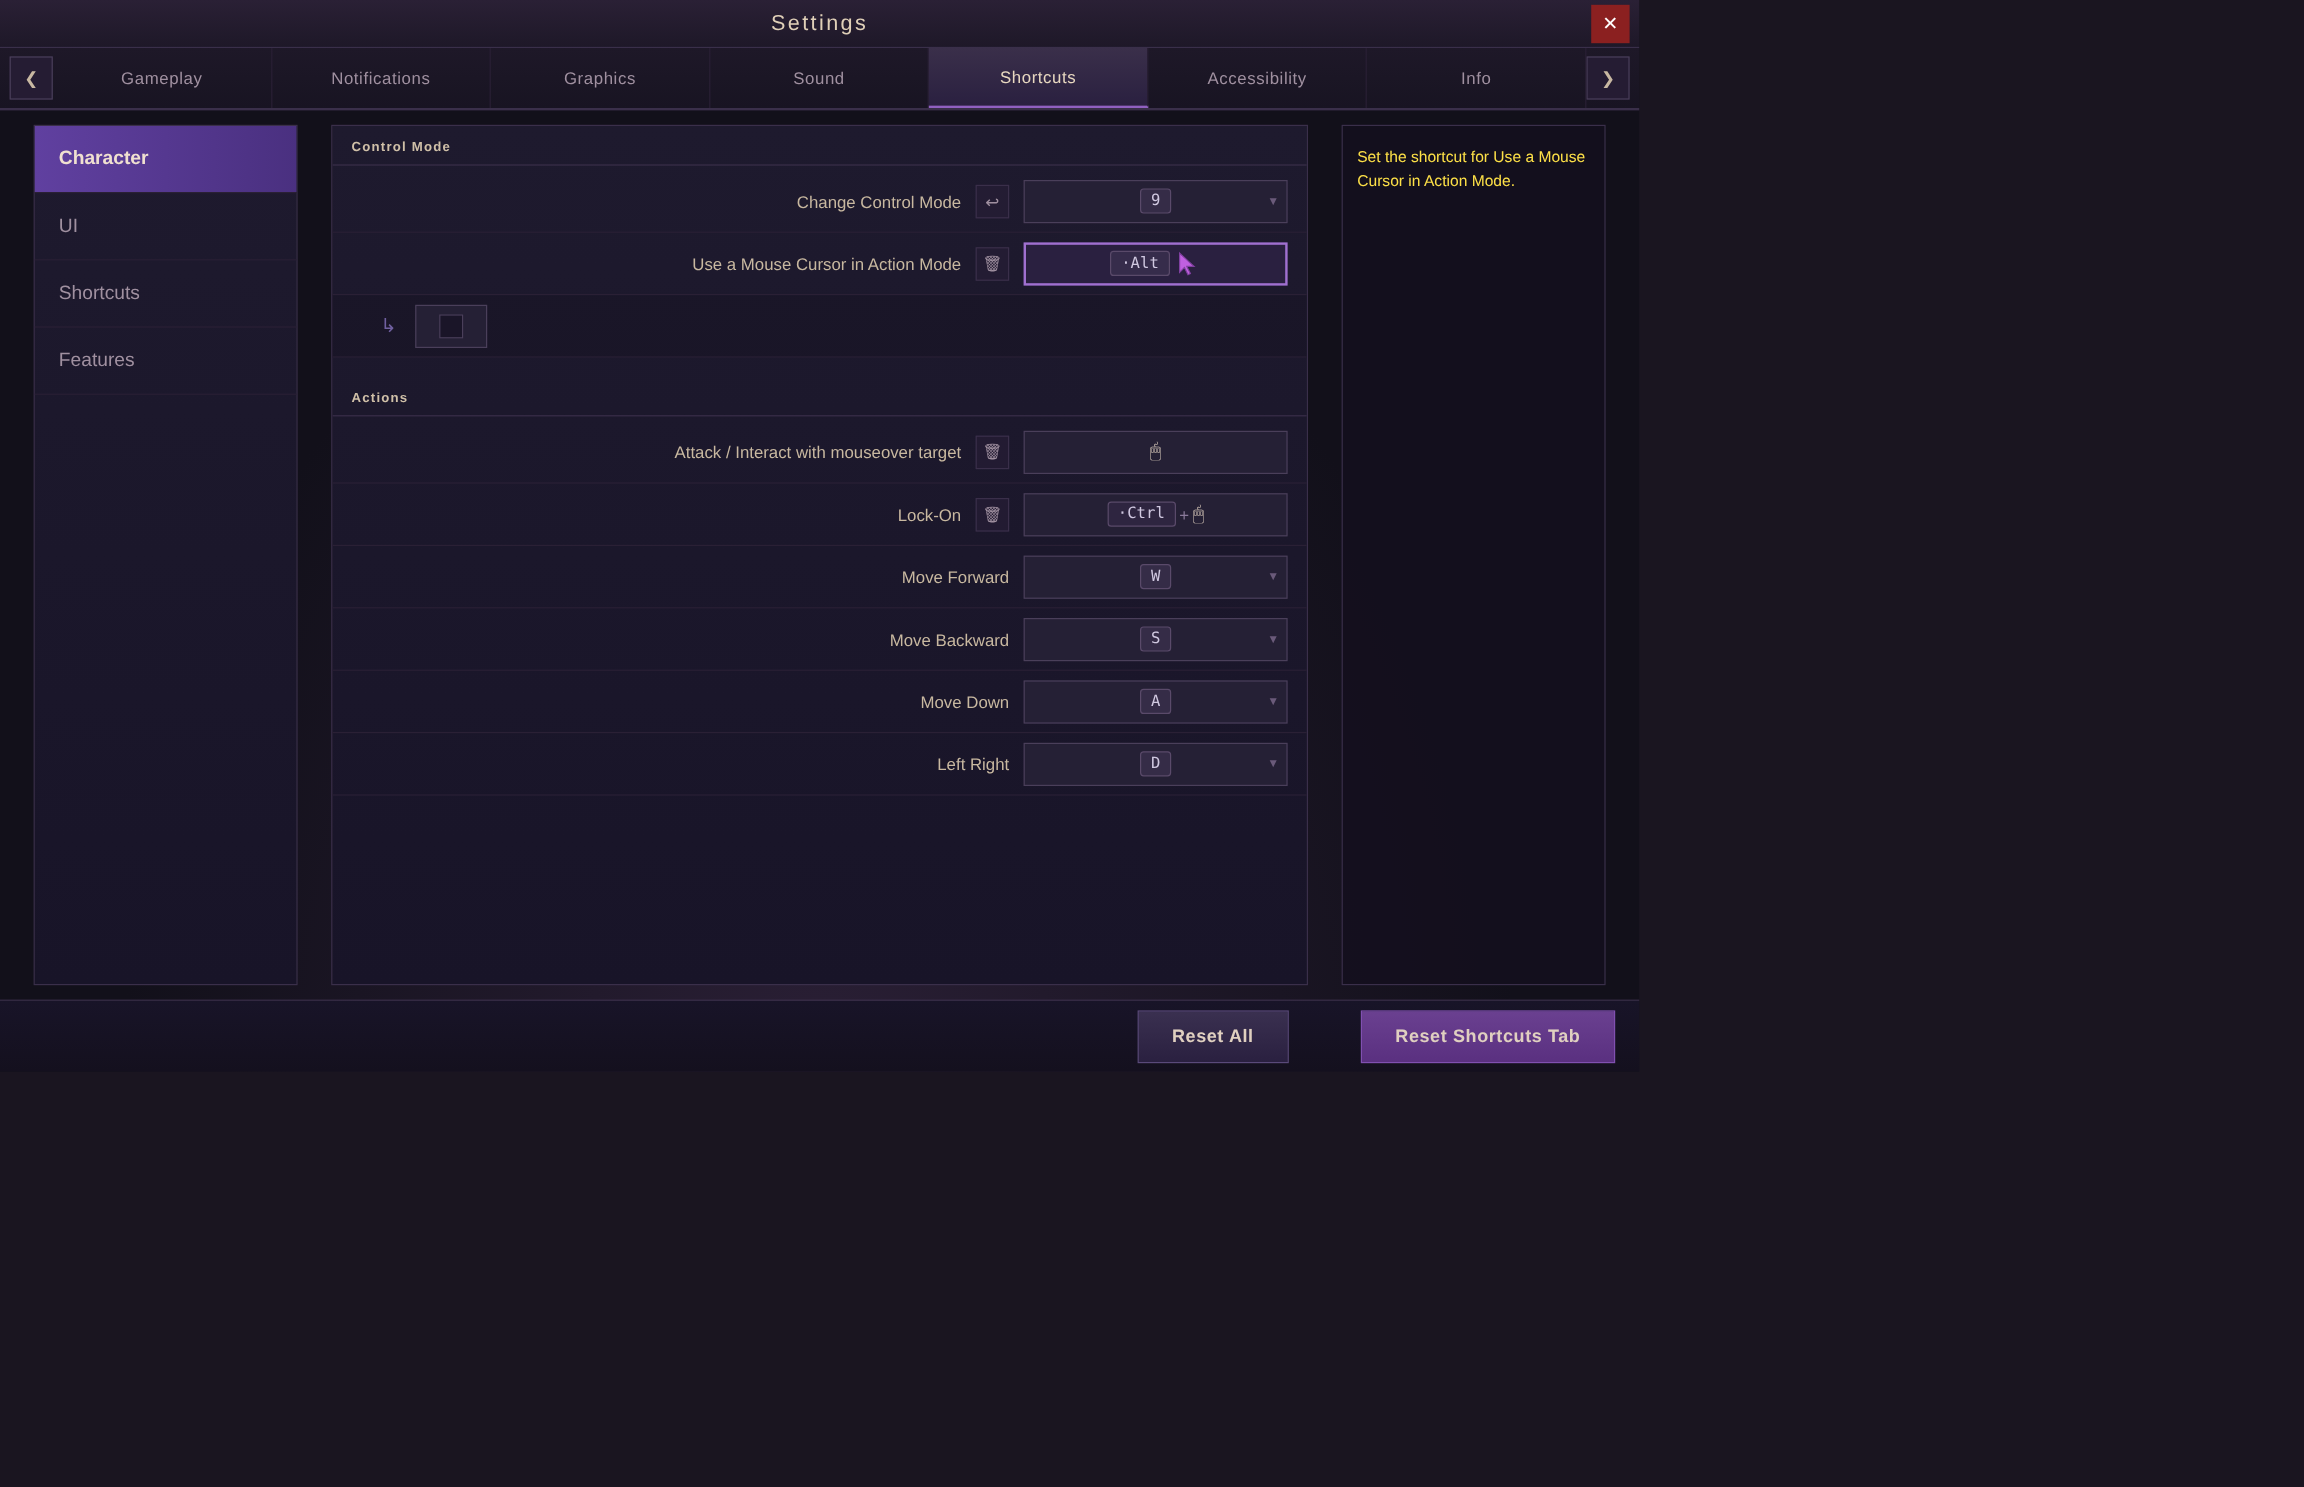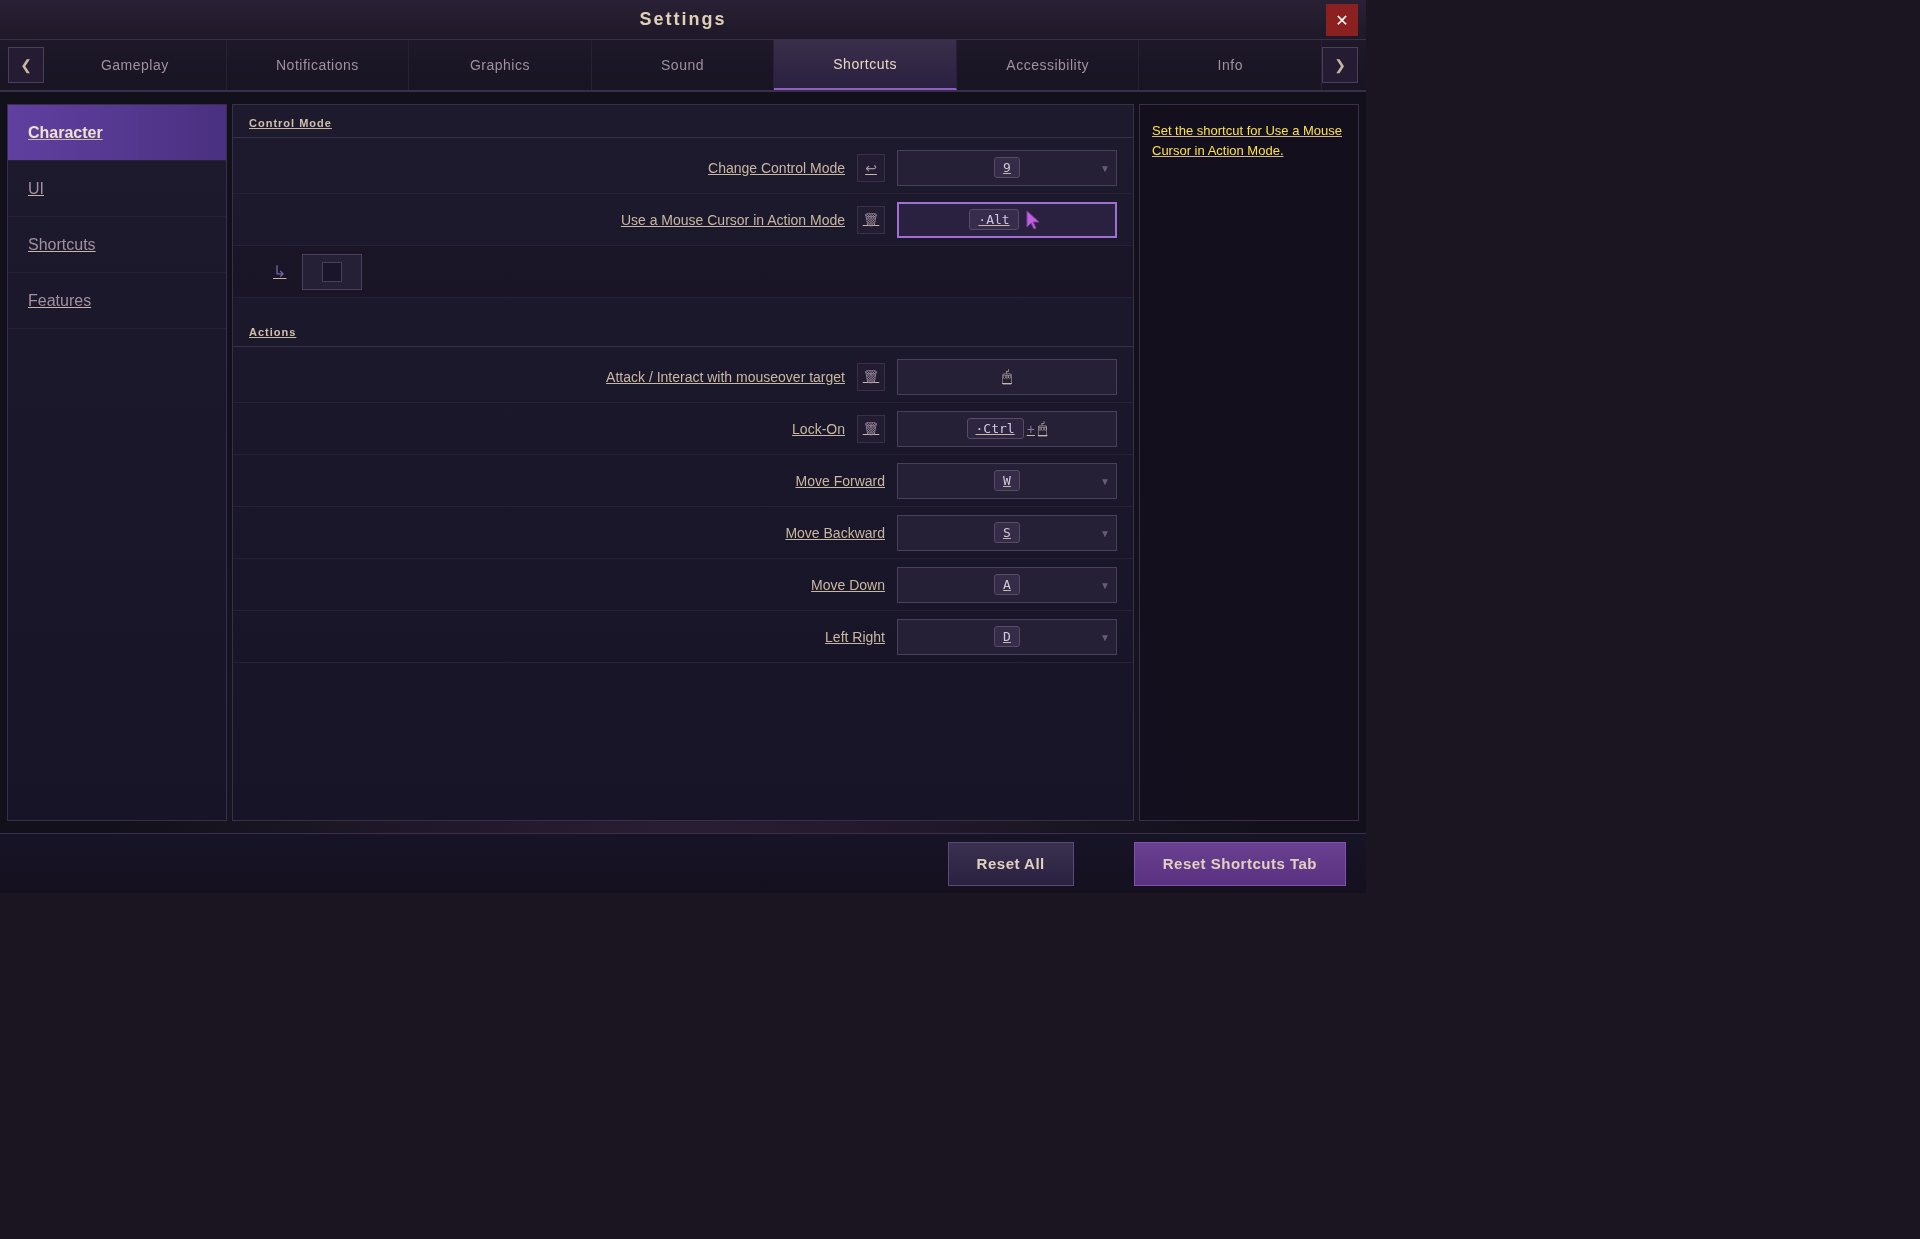--- a/index.html
+++ b/index.html
@@ -27,21 +27,21 @@
       display: flex;
       align-items: center;
       justify-content: center;
       height: 40px;
       background: linear-gradient(180deg, #2a2035 0%, #1e1828 100%);
       border-bottom: 1px solid #3a2f4a;
     }
 
     .title-bar-title {
       font-size: 18px;
-      font-weight: 700;
+      font-weight: 400;
       color: #e0d0b8;
       letter-spacing: 2px;
     }
 
     .close-btn {
       position: absolute;
       right: 8px;
       top: 4px;
       width: 32px;
       height: 32px;
@@ -108,23 +108,22 @@
       background: linear-gradient(180deg, #3a2f4a 0%, #2a2040 100%);
       border-bottom: 2px solid #9060c0;
     }
 
     
     .main-content {
       position: relative;
       z-index: 5;
       display: flex;
       height: calc(893px - 40px - 52px - 60px);
-      padding: 12px 7px;
-      gap: 5px;
-      text-decoration: underline;
+      padding: 12px 28px;
+      gap: 28px;
     }
 
     
     .sidebar {
       width: 220px;
       flex-shrink: 0;
       background: linear-gradient(180deg, #1e1a2e 0%, #181428 100%);
       border: 1px solid #3a2f4a;
     }
 

